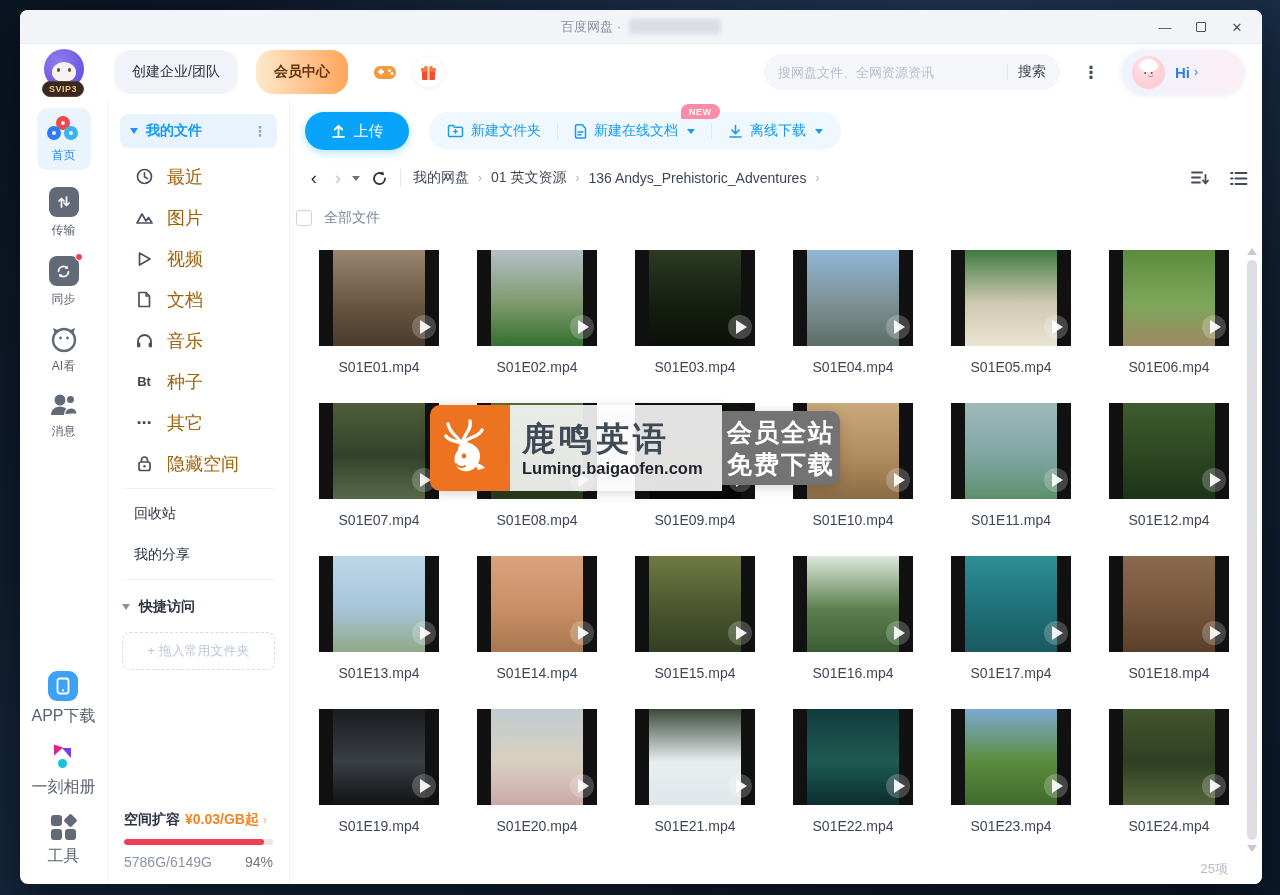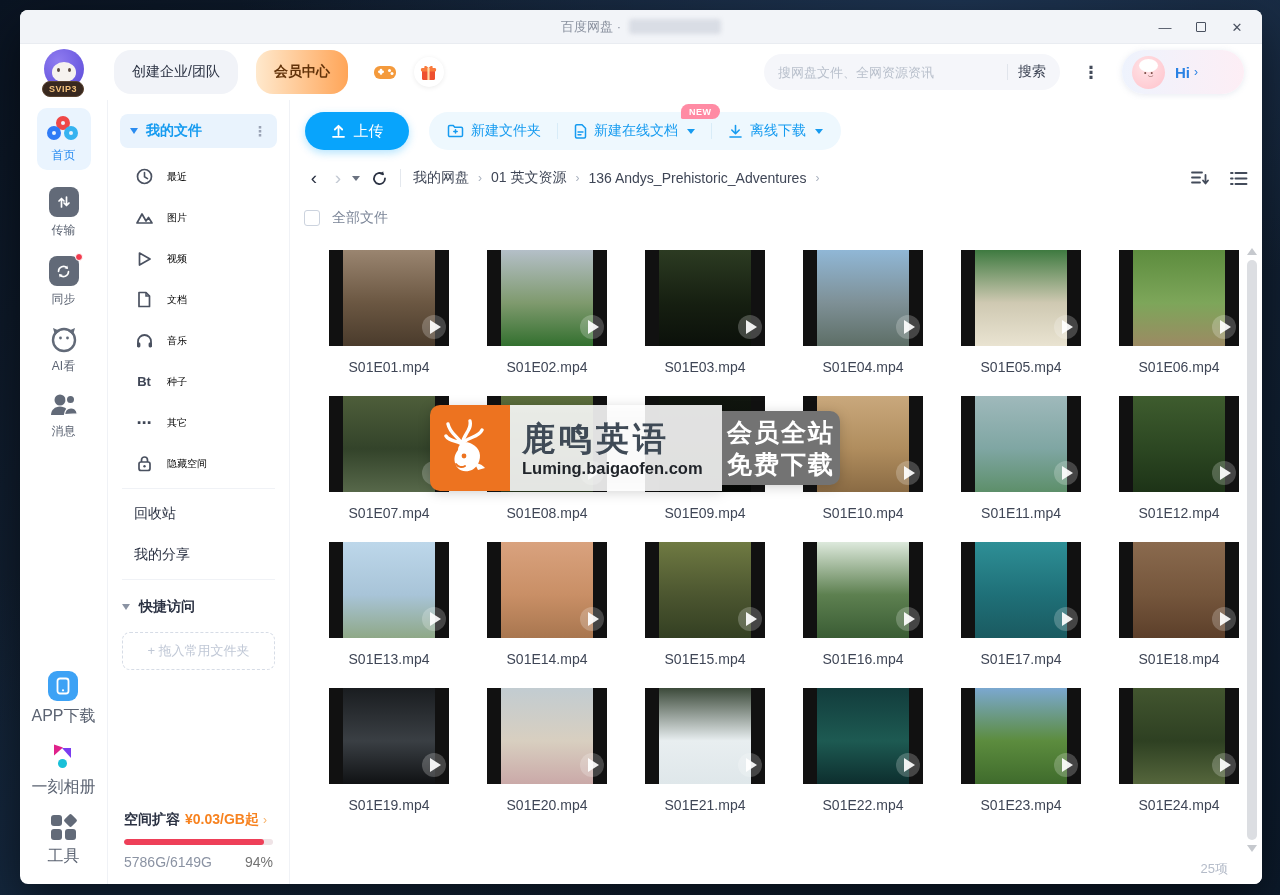--- a/index.html
+++ b/index.html
@@ -102,21 +102,21 @@
   
   .sidebar { width:182px; border-right:1px solid #f0f2f6; display:flex; flex-direction:column; padding:14px 12px 14px 12px;}
   .myfiles-pill { height:34px; background:#e9f3fd; border-radius:8px; display:flex; align-items:center;
     padding:0 10px; margin-bottom:8px;}
   .tri-down { width:0; height:0; border-left:4.5px solid transparent; border-right:4.5px solid transparent;
     border-top:6px solid #2a8cf0; margin-right:8px;}
   .myfiles-label { color:#169bf0; font-size:14px; font-weight:bold; flex:1;}
   .kebab { color:#9aa3b5; font-size:14px; font-weight:bold;}
   .side-item { height:41px; display:flex; align-items:center; padding-left:14px; cursor:default;}
   .side-item .sic { width:20px; display:flex; justify-content:center; margin-right:13px; color:#4a5160;}
-  .side-item .slabel { font-size:10px; color:#000000;}
+  .side-item .slabel { font-size:18px; color:#a16207;}
   .side-divider { height:1px; background:#f0f2f6; margin:4px 2px;}
   .side-link { height:41px; display:flex; align-items:center; padding-left:14px; font-size:14px; color:#2a3142; cursor:default;}
   .quick-row { height:38px; display:flex; align-items:center; padding-left:2px; margin-top:4px;}
   .tri-down.gray { border-top-color:#8b93a3; margin-right:9px;}
   .quick-label { font-size:14px; color:#2a3142; font-weight:bold;}
   .drop-box { margin:6px 2px 0; height:38px; border:1.5px dashed #d6dce6; border-radius:8px;
     display:flex; align-items:center; justify-content:center; color:#c0c8d6; font-size:13px;}
   .side-spacer { flex:1;}
   .storage { padding:0 4px;}
   .storage-line1 { display:flex; align-items:center; font-size:14px;}
@@ -151,26 +151,26 @@
   .nav-caret { width:0; height:0; border-left:4px solid transparent; border-right:4px solid transparent;
     border-top:5px solid #6b7280; margin:0 6px 0 2px;}
   .nav-refresh { width:26px; color:#2a3142;}
   .crumb-div { width:1px; height:18px; background:#e4e8ee; margin:0 12px 0 8px;}
   .crumbs { display:flex; align-items:center; font-size:14px; color:#3f4656;}
   .crumb-seg { cursor:default; white-space:nowrap;}
   .crumb-gt { color:#aab2bf; margin:0 9px; font-size:12px;}
   .crumb-spacer { flex:1;}
   .view-ics { display:flex; align-items:center; gap:20px; color:#434b5a;}
 
-  .select-row { position:absolute; left:14px; top:104px; height:28px; display:flex; align-items:center;}
+  .select-row { position:absolute; left:6px; top:104px; height:28px; display:flex; align-items:center;}
   .checkbox { width:16px; height:16px; border:1.5px solid #ccd3de; border-radius:3px; margin-right:12px; background:#fff;}
   .select-label { font-size:14px; color:#7c8698;}
 
-  .grid { position:absolute; left:20px; top:150px; width:948px;
-    display:grid; grid-template-columns:repeat(6,158px); row-gap:21px; justify-items:center;}
+  .grid { position:absolute; left:10px; top:150px; width:948px;
+    display:grid; grid-template-columns:repeat(6,158px); row-gap:28px; justify-items:center;}
   .card { width:120px; cursor:default;}
   .thumb { width:120px; height:96px; background:#111; position:relative; overflow:hidden;}
   .pic { position:absolute; left:14px; right:14px; top:0; bottom:0;}
   .play { position:absolute; right:3px; bottom:7px; width:24px; height:24px;}
   .play .pc { position:absolute; inset:0; border-radius:50%; background:rgba(255,255,255,.22);}
   .play .pt { position:absolute; left:8px; top:5px; width:0; height:0;
     border-left:11px solid rgba(255,255,255,.92); border-top:7px solid transparent; border-bottom:7px solid transparent;}
   .fname { margin-top:13px; text-align:center; font-size:14px; color:#3f4656;}
 
   

